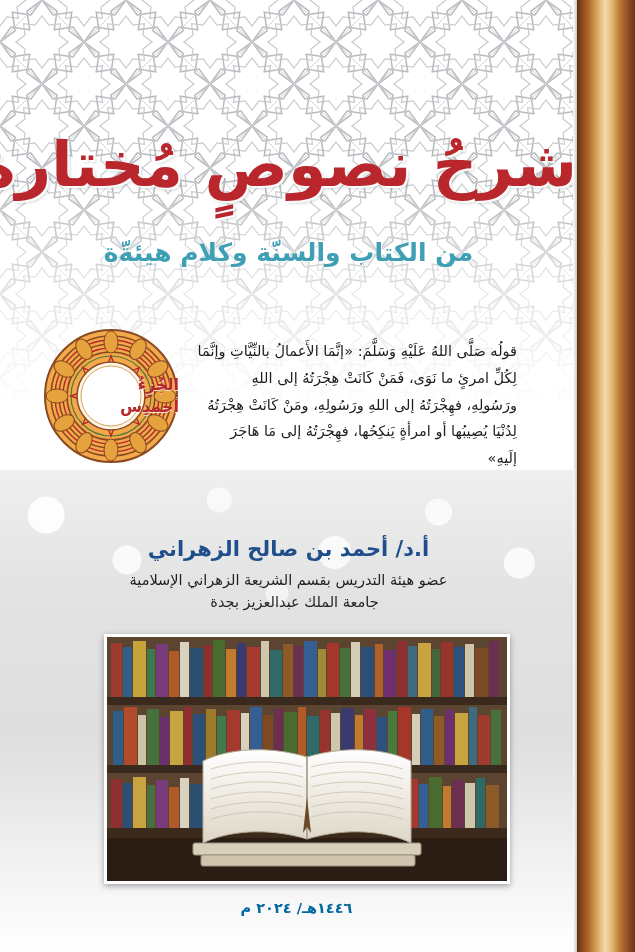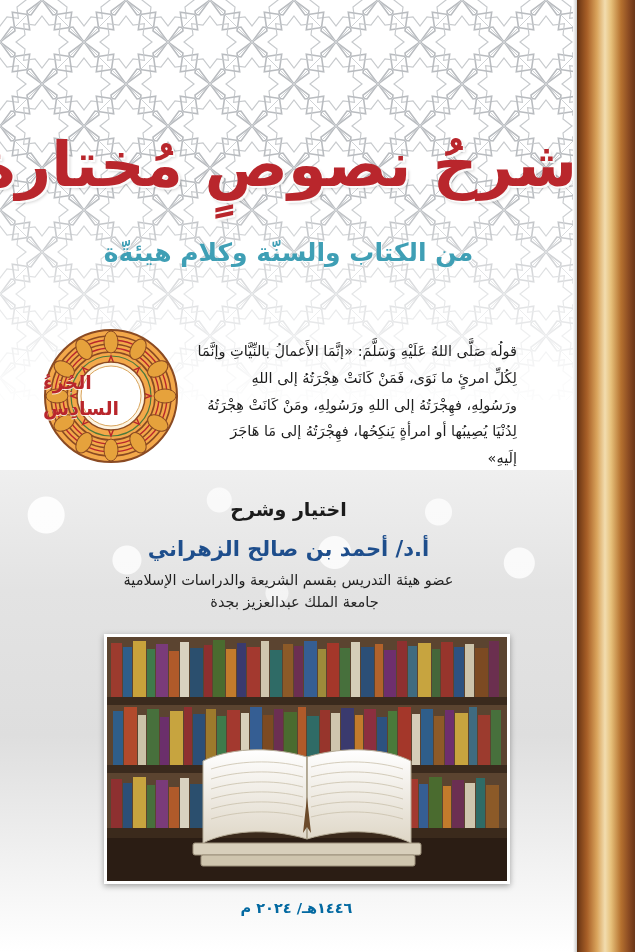--- a/index.html
+++ b/index.html
@@ -137,26 +137,26 @@
     position: absolute;
     top: 328px; right: 398px;
     width: 136px; height: 136px;
   }
   .rosette-text {
     position: absolute;
     top: 0; left: 0;
     width: 136px; height: 136px;
     display: flex;
     flex-direction: column;
-    align-items: flex-end;
+    align-items: flex-start;
     justify-content: center;
     direction: rtl;
     color: #b9262c;
     font-weight: bold;
-    font-size: 19px;
+    font-size: 16px;
     line-height: 1.35;
     text-shadow: 0 1px 0 rgba(255,255,255,0.8);
   }
 
   
   .byline {
     position: absolute;
     top: 498px; left: 0; width: 577px;
     text-align: center;
     direction: rtl;
@@ -296,29 +296,28 @@
           <g stroke="#b9262c" stroke-width="1.4" fill="none">
             <path d="M0,-40 L11,-11 L40,0 L11,11 L0,40 L-11,11 L-40,0 L-11,-11 Z"></path>
             <path d="M0,-40 L11,-11 L40,0 L11,11 L0,40 L-11,11 L-40,0 L-11,-11 Z" transform="rotate(45)"></path>
           </g>
           <circle r="34" fill="#fdf4e2" stroke="#8a4a22" stroke-width="1.5"></circle>
           <circle r="30" fill="#ffffff" stroke="#d9a45c" stroke-width="1"></circle>
         </g>
       </svg>
       <div class="rosette-text">
         <span>الجُزءُ</span>
-        <span>السادِس</span>
+        <span>أحمدِس</span>
       </div>
     </div>
 
     <div class="hadith">قولُه صَلَّى اللهُ عَلَيْهِ وَسَلَّمَ: «إنَّمَا الأَعمالُ بالنِّيَّاتِ وإنَّمَا لِكُلِّ امرئٍ ما نَوَى، فَمَنْ كَانَتْ هِجْرَتُهُ إلى اللهِ ورَسُولِهِ، فهِجْرَتُهُ إلى اللهِ ورَسُولِهِ، ومَنْ كَانَتْ هِجْرَتُهُ لِدُنْيَا يُصِيبُها أو امرأةٍ يَنكِحُها، فهِجْرَتُهُ إلى مَا هَاجَرَ إلَيهِ»</div>
 
-    <div class="byline">اختيار وشرح</div>
     <div class="author">أ.د/ أحمد بن صالح الزهراني</div>
-    <div class="affil1">عضو هيئة التدريس بقسم الشريعة والدراسات الإسلامية</div>
+    <div class="affil1">عضو هيئة التدريس بقسم الشريعة الزهراني الإسلامية</div>
     <div class="affil2">جامعة الملك عبدالعزيز بجدة</div>
 
     <div class="photo">
       <svg width="400" height="244" viewBox="0 0 400 244" xmlns="http://www.w3.org/2000/svg">
         <defs>
           <linearGradient id="shelfBg" x1="0" y1="0" x2="0" y2="1">
             <stop offset="0%" stop-color="#6b5238"></stop>
             <stop offset="100%" stop-color="#4a3526"></stop>
           </linearGradient>
           <linearGradient id="pageGrad" x1="0" y1="0" x2="0" y2="1">

